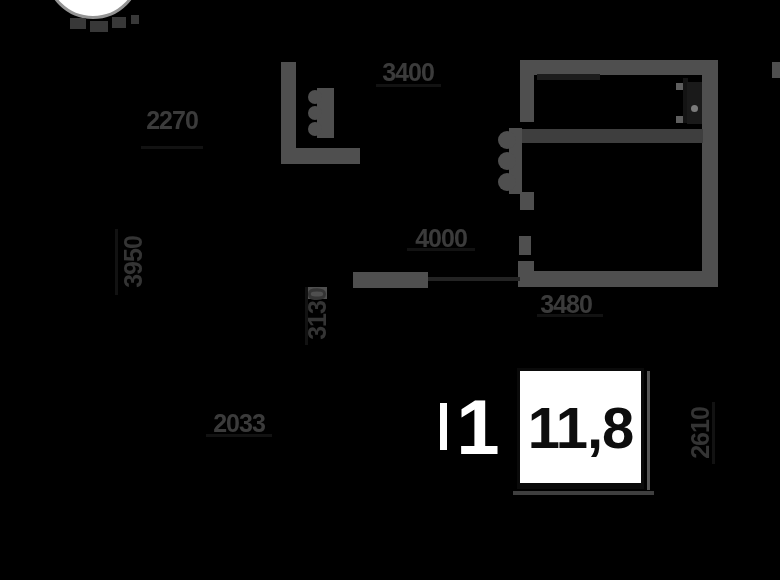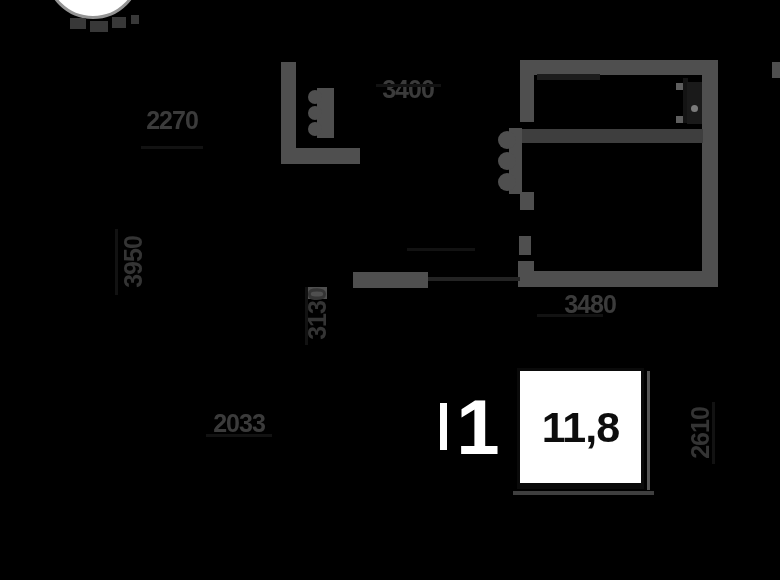--- a/index.html
+++ b/index.html
@@ -24,21 +24,21 @@
     border-radius:50%;background:#fff;border:3px solid #949494;box-sizing:border-box;
   }
   .cmark{position:absolute;background:#383838;}
   .infobox{
     position:absolute;left:517px;top:368px;width:127px;height:121px;
     background:#fff;border:3px solid #0a0a0a;box-sizing:border-box;
     display:flex;flex-direction:column;
   }
   .infocell{
     flex:1;display:flex;align-items:center;justify-content:center;
-    color:#0d0d0d;font-weight:bold;font-size:43px;letter-spacing:-1px;
+    color:#0d0d0d;font-weight:bold;font-size:58px;letter-spacing:-1px;
   }
   .infocell.top{border-bottom:3px solid #0a0a0a;}
   .unitnum{
     position:absolute;left:452px;top:392px;width:52px;height:70px;
     color:#fff;font-weight:bold;font-size:78px;line-height:70px;text-align:center;
   }
   .whitebar{position:absolute;left:440px;top:403px;width:7px;height:47px;background:#fff;}
   .doorpart{position:absolute;}
 </style>
 </head>
@@ -82,26 +82,27 @@
   <div class="bump" style="left:308px;top:106px;width:14px;height:14px;"></div>
   <div class="bump" style="left:308px;top:122px;width:14px;height:14px;"></div>
 
   <div class="wall" style="left:353px;top:272px;width:75px;height:16px;"></div>
   <div class="wall" style="left:307px;top:287px;width:20px;height:12px;"></div>
   <div class="thinline" style="left:428px;top:277px;width:92px;height:4px;"></div>
 
   <div class="dim" style="left:140px;top:107px;width:64px;">2270</div>
   <div class="dimline" style="left:141px;top:146px;width:62px;height:3px;"></div>
 
-  <div class="dim" style="left:374px;top:76px;width:68px;">3400</div>
+  <div class="dim" style="left:374px;top:59px;width:68px;">3400</div>
   <div class="dimline" style="left:376px;top:84px;width:65px;height:3px;"></div>
 
+  <div class="dim" style="left:406px;top:225px;width:70px;">4000</div>
   <div class="dimline" style="left:407px;top:248px;width:68px;height:3px;"></div>
 
-  <div class="dim" style="left:556px;top:291px;width:68px;">3480</div>
+  <div class="dim" style="left:532px;top:291px;width:68px;">3480</div>
   <div class="dimline" style="left:537px;top:314px;width:66px;height:3px;"></div>
 
   <div class="dim" style="left:205px;top:410px;width:68px;">2033</div>
   <div class="dimline" style="left:206px;top:434px;width:66px;height:3px;"></div>
 
   <div class="dim vert" style="left:99px;top:249px;width:68px;">3950</div>
   <div class="dimline" style="left:115px;top:229px;width:3px;height:66px;"></div>
 
   <div class="dim vert" style="left:283px;top:301px;width:68px;">3130</div>
   <div class="dimline" style="left:305px;top:287px;width:3px;height:58px;"></div>

